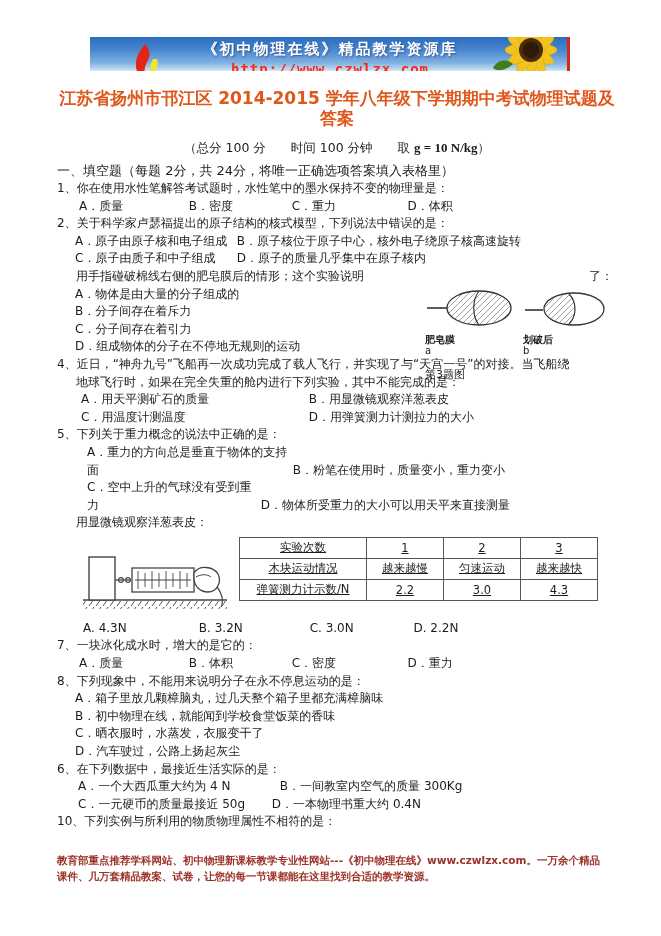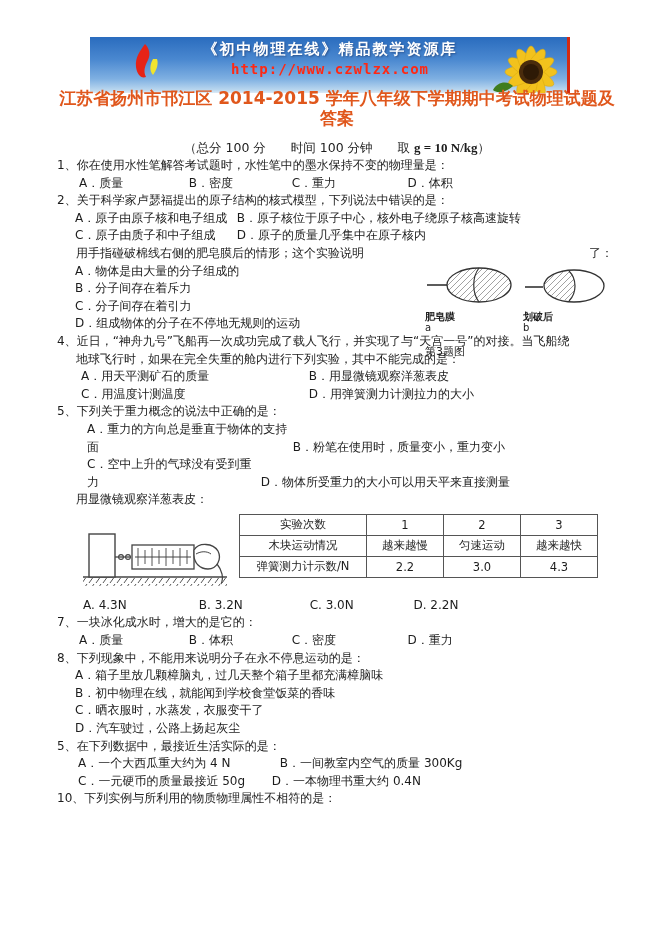--- a/index.html
+++ b/index.html
@@ -2,21 +2,21 @@
 <html><head>
 <meta charset="utf-8">
 <style>
   html,body{margin:0;padding:0;background:#e8e8e8;}
   .page{
     position:relative;width:661px;height:936px;margin:0 auto;background:#ffffff;
     font-family:"DejaVu Sans",sans-serif;font-size:12px;color:#1c1c1c;overflow:hidden;
   }
   
   .banner{
-    position:absolute;left:90px;top:37px;width:477px;height:56px;overflow:hidden;
+    position:absolute;left:90px;top:37px;width:477px;height:34px;overflow:hidden;
     background:linear-gradient(180deg,#2a6cbe 0%,#4a88d0 40%,#7fb0e2 75%,#bcd8ef 95%,#dcebf7 100%);
     border-right:3px solid #d42a12;
   }
   .banner-logo{position:absolute;left:36px;top:5px;}
   .banner-texts{position:absolute;left:90px;top:3px;width:300px;text-align:center;}
   .banner-title{
     color:#ffffff;font-weight:bold;font-size:15px;letter-spacing:2px;
     text-shadow:1px 1px 2px rgba(20,40,90,.55);white-space:nowrap;
   }
   .banner-url{
@@ -42,21 +42,21 @@
   
   .q3{position:relative;}
   .fig3{position:absolute;right:-4px;top:15px;width:196px;text-align:left;}
   .fig3-labels{display:flex;font-size:10px;line-height:11px;margin-top:-2px;}
   .fig3-labels div{width:50%;}
   .fig3-caption{font-size:11px;margin-top:11px;}
   .tail-right{float:right;margin-right:4px;}
   
   .q6block{display:flex;align-items:flex-start;margin:5px 0 4px 24px;}
   .q6fig{width:152px;flex:none;margin-top:6px;}
-  table.exp{border-collapse:collapse;margin-left:6px;}
+  table.exp{border-collapse:collapse;margin-left:6px;text-decoration:underline;}
   table.exp td{
     border:1px solid #555;text-align:center;font-size:11.5px;
     padding:1px 4px;height:18px;
   }
   table.exp td.c0{width:118px;}
   table.exp td.cn{width:68px;}
   
   .footer{
     position:absolute;left:57px;top:853px;width:552px;
     color:#9c3127;font-size:10.5px;font-weight:bold;line-height:15.5px;
@@ -101,20 +101,21 @@
 
     <h1 class="doc-title">
       <span>江苏省扬州市邗江区 2014-2015 学年八年级下学期期中考试物理试题及</span><br>
       <span>答案</span>
     </h1>
 
     <div class="meta-line">
       <span>（总分 100 分　　时间 100 分钟　　取 </span><b>g = 10 N/kg</b><span>）</span>
     </div>
 
+    <div class="section-head">一、填空题（每题 2分，共 24分，将唯一正确选项答案填入表格里）</div>
 
     <p class="stem">1、你在使用水性笔解答考试题时，水性笔中的墨水保持不变的物理量是：</p>
     <p class="optline opt4">
       <span style="width:106px">A．质量</span>
       <span style="width:99px">B．密度</span>
       <span style="width:112px">C．重力</span>
       <span>D．体积</span>
     </p>
 
     <p class="stem">2、关于科学家卢瑟福提出的原子结构的核式模型，下列说法中错误的是：</p>
@@ -265,28 +266,29 @@
       <span style="width:112px">C．密度</span>
       <span>D．重力</span>
     </p>
 
     <p class="stem">8、下列现象中，不能用来说明分子在永不停息运动的是：</p>
     <p class="optstack">A．箱子里放几颗樟脑丸，过几天整个箱子里都充满樟脑味</p>
     <p class="optstack">B．初中物理在线，就能闻到学校食堂饭菜的香味</p>
     <p class="optstack">C．晒衣服时，水蒸发，衣服变干了</p>
     <p class="optstack">D．汽车驶过，公路上扬起灰尘</p>
 
-    <p class="stem">5、在下列数据中，最接近生活实际的是：</p>
+    <p class="stem">6、在下列数据中，最接近生活实际的是：</p>
     <p class="optline" style="padding-left:21px">
       <span style="display:inline-block;width:198px">A．一个大西瓜重大约为 4 N</span>
       <span>B．一间教室内空气的质量 300Kg</span>
     </p>
     <p class="optline" style="padding-left:21px">
       <span style="display:inline-block;width:190px">C．一元硬币的质量最接近 50g</span>
       <span>D．一本物理书重大约 0.4N</span>
     </p>
 
     <p class="stem">10、下列实例与所利用的物质物理属性不相符的是：</p>
 
   </div>
 
+  <div class="footer">教育部重点推荐学科网站、初中物理新课标教学专业性网站---《初中物理在线》www.czwlzx.com。一万余个精品课件、几万套精品教案、试卷，让您的每一节课都能在这里找到合适的教学资源。</div>
 
 </div>
 
 </body></html>

